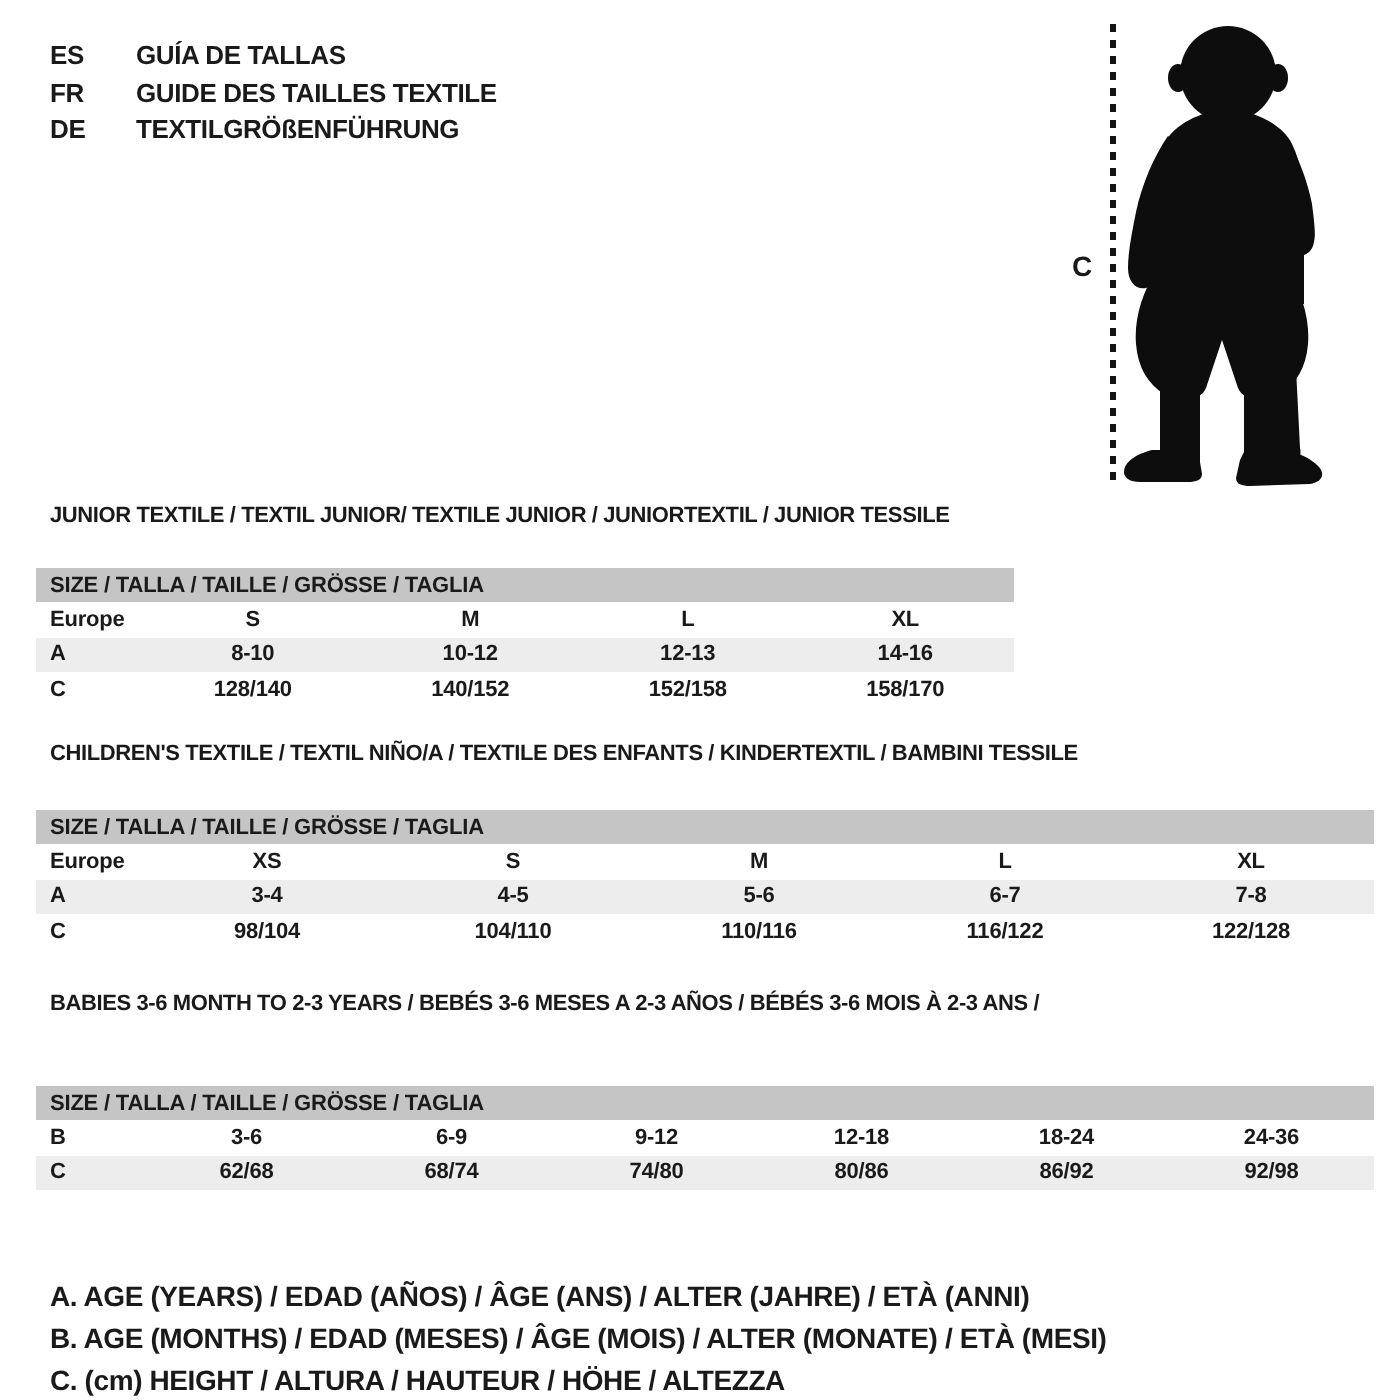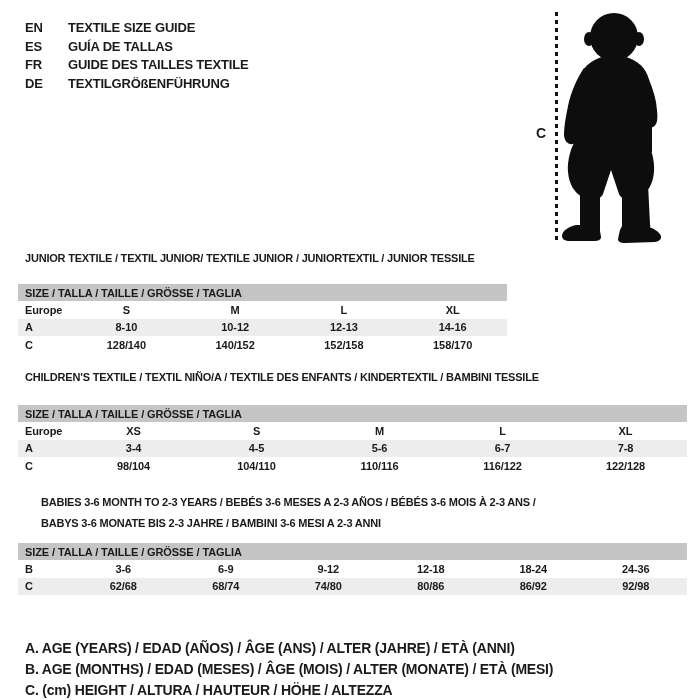--- a/index.html
+++ b/index.html
@@ -60,21 +60,21 @@
 
   
   .sec-title {
     position: absolute;
     left: 25px;
     font-size: 11px;
     font-weight: 700;
     letter-spacing: -0.2px;
     white-space: nowrap;
   }
-  .sec-title.two-line { white-space: normal; line-height: 21px; width: 560px; margin-left: 16px; }
+  .sec-title.two-line { white-space: normal; line-height: 21px; width: 560px; }
   #sec1-title { top: 252px; }
   #sec2-title { top: 371px; }
   #sec3-title { top: 492px; }
 
   
   .size-table {
     position: absolute;
     left: 18px;
   }
   #table-junior   { top: 284px; width: 489px; }
@@ -114,24 +114,20 @@
     letter-spacing: -0.2px;
     line-height: 21px;
   }
 </style>
 </head>
 <body>
 
 <div class="page">
 
   <div class="lang-list">
-    <div class="lang-row">
-      <span class="lang-code">EN</span>
-      <span class="lang-label">TEXTILE SIZE GUIDE</span>
-    </div>
     <div class="lang-row">
       <span class="lang-code">ES</span>
       <span class="lang-label">GUÍA DE TALLAS</span>
     </div>
     <div class="lang-row">
       <span class="lang-code">FR</span>
       <span class="lang-label">GUIDE DES TAILLES TEXTILE</span>
     </div>
     <div class="lang-row">
       <span class="lang-code">DE</span>
@@ -216,21 +212,20 @@
         <div class="tbl-cell">98/104</div>
         <div class="tbl-cell">104/110</div>
         <div class="tbl-cell">110/116</div>
         <div class="tbl-cell">116/122</div>
         <div class="tbl-cell">122/128</div>
       </div>
     </div>
 
   <div class="sec-title two-line" id="sec3-title">
     <div>BABIES 3-6 MONTH TO 2-3 YEARS / BEBÉS 3-6 MESES A 2-3 AÑOS / BÉBÉS 3-6 MOIS À 2-3 ANS /</div>
-    <div>BABYS 3-6 MONATE BIS 2-3 JAHRE / BAMBINI 3-6 MESI A 2-3 ANNI</div>
   </div>
   <div class="size-table" id="table-babies">
       <div class="tbl-bar">SIZE / TALLA / TAILLE / GRÖSSE / TAGLIA</div>
       <div class="tbl-row" style="grid-template-columns: 54px repeat(6, 1fr);">
         <div class="tbl-label">B</div>
         <div class="tbl-cell">3-6</div>
         <div class="tbl-cell">6-9</div>
         <div class="tbl-cell">9-12</div>
         <div class="tbl-cell">12-18</div>
         <div class="tbl-cell">18-24</div>

